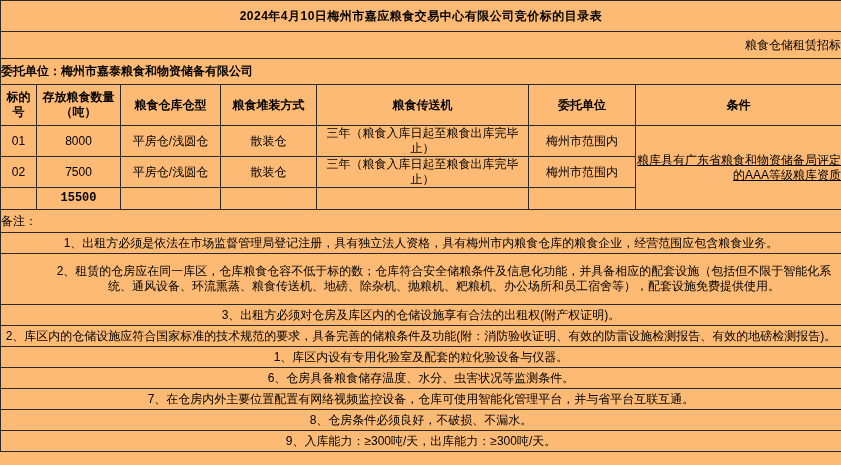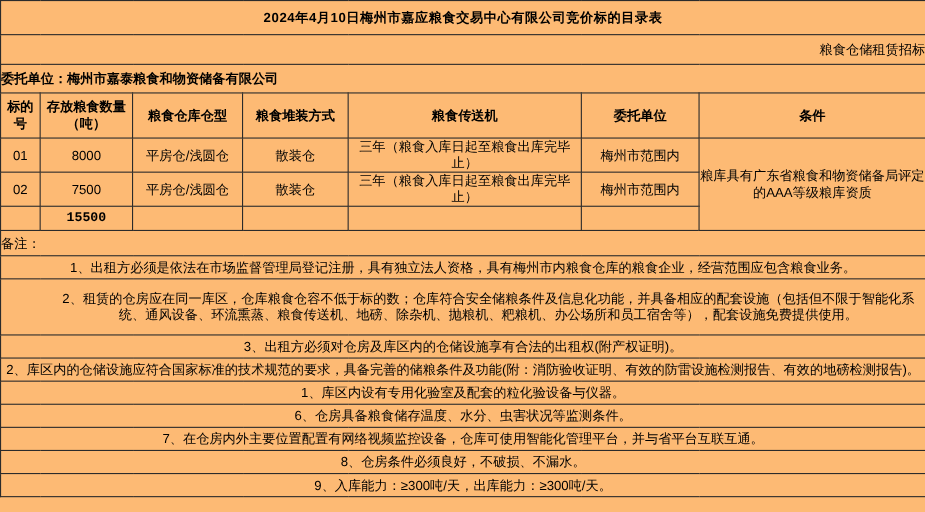--- a/index.html
+++ b/index.html
@@ -63,24 +63,25 @@
     text-align: center;
     font-size: 12px;
     height: 21px;
     padding: 1px 3px;
   }
   .data.bold {
     font-weight: bold;
     font-family: Liberation Mono, monospace;
   }
   .cond {
-    text-align: center;
+    text-align: right;
     font-size: 12px;
     padding: 2px 4px;
     line-height: 1.35;
+    text-decoration: underline;
   }
   .note-label {
     text-align: left;
     font-size: 12px;
     height: 22px;
     padding-left: 4px;
   }
   .note-line {
     text-align: center;
     font-size: 12px;

